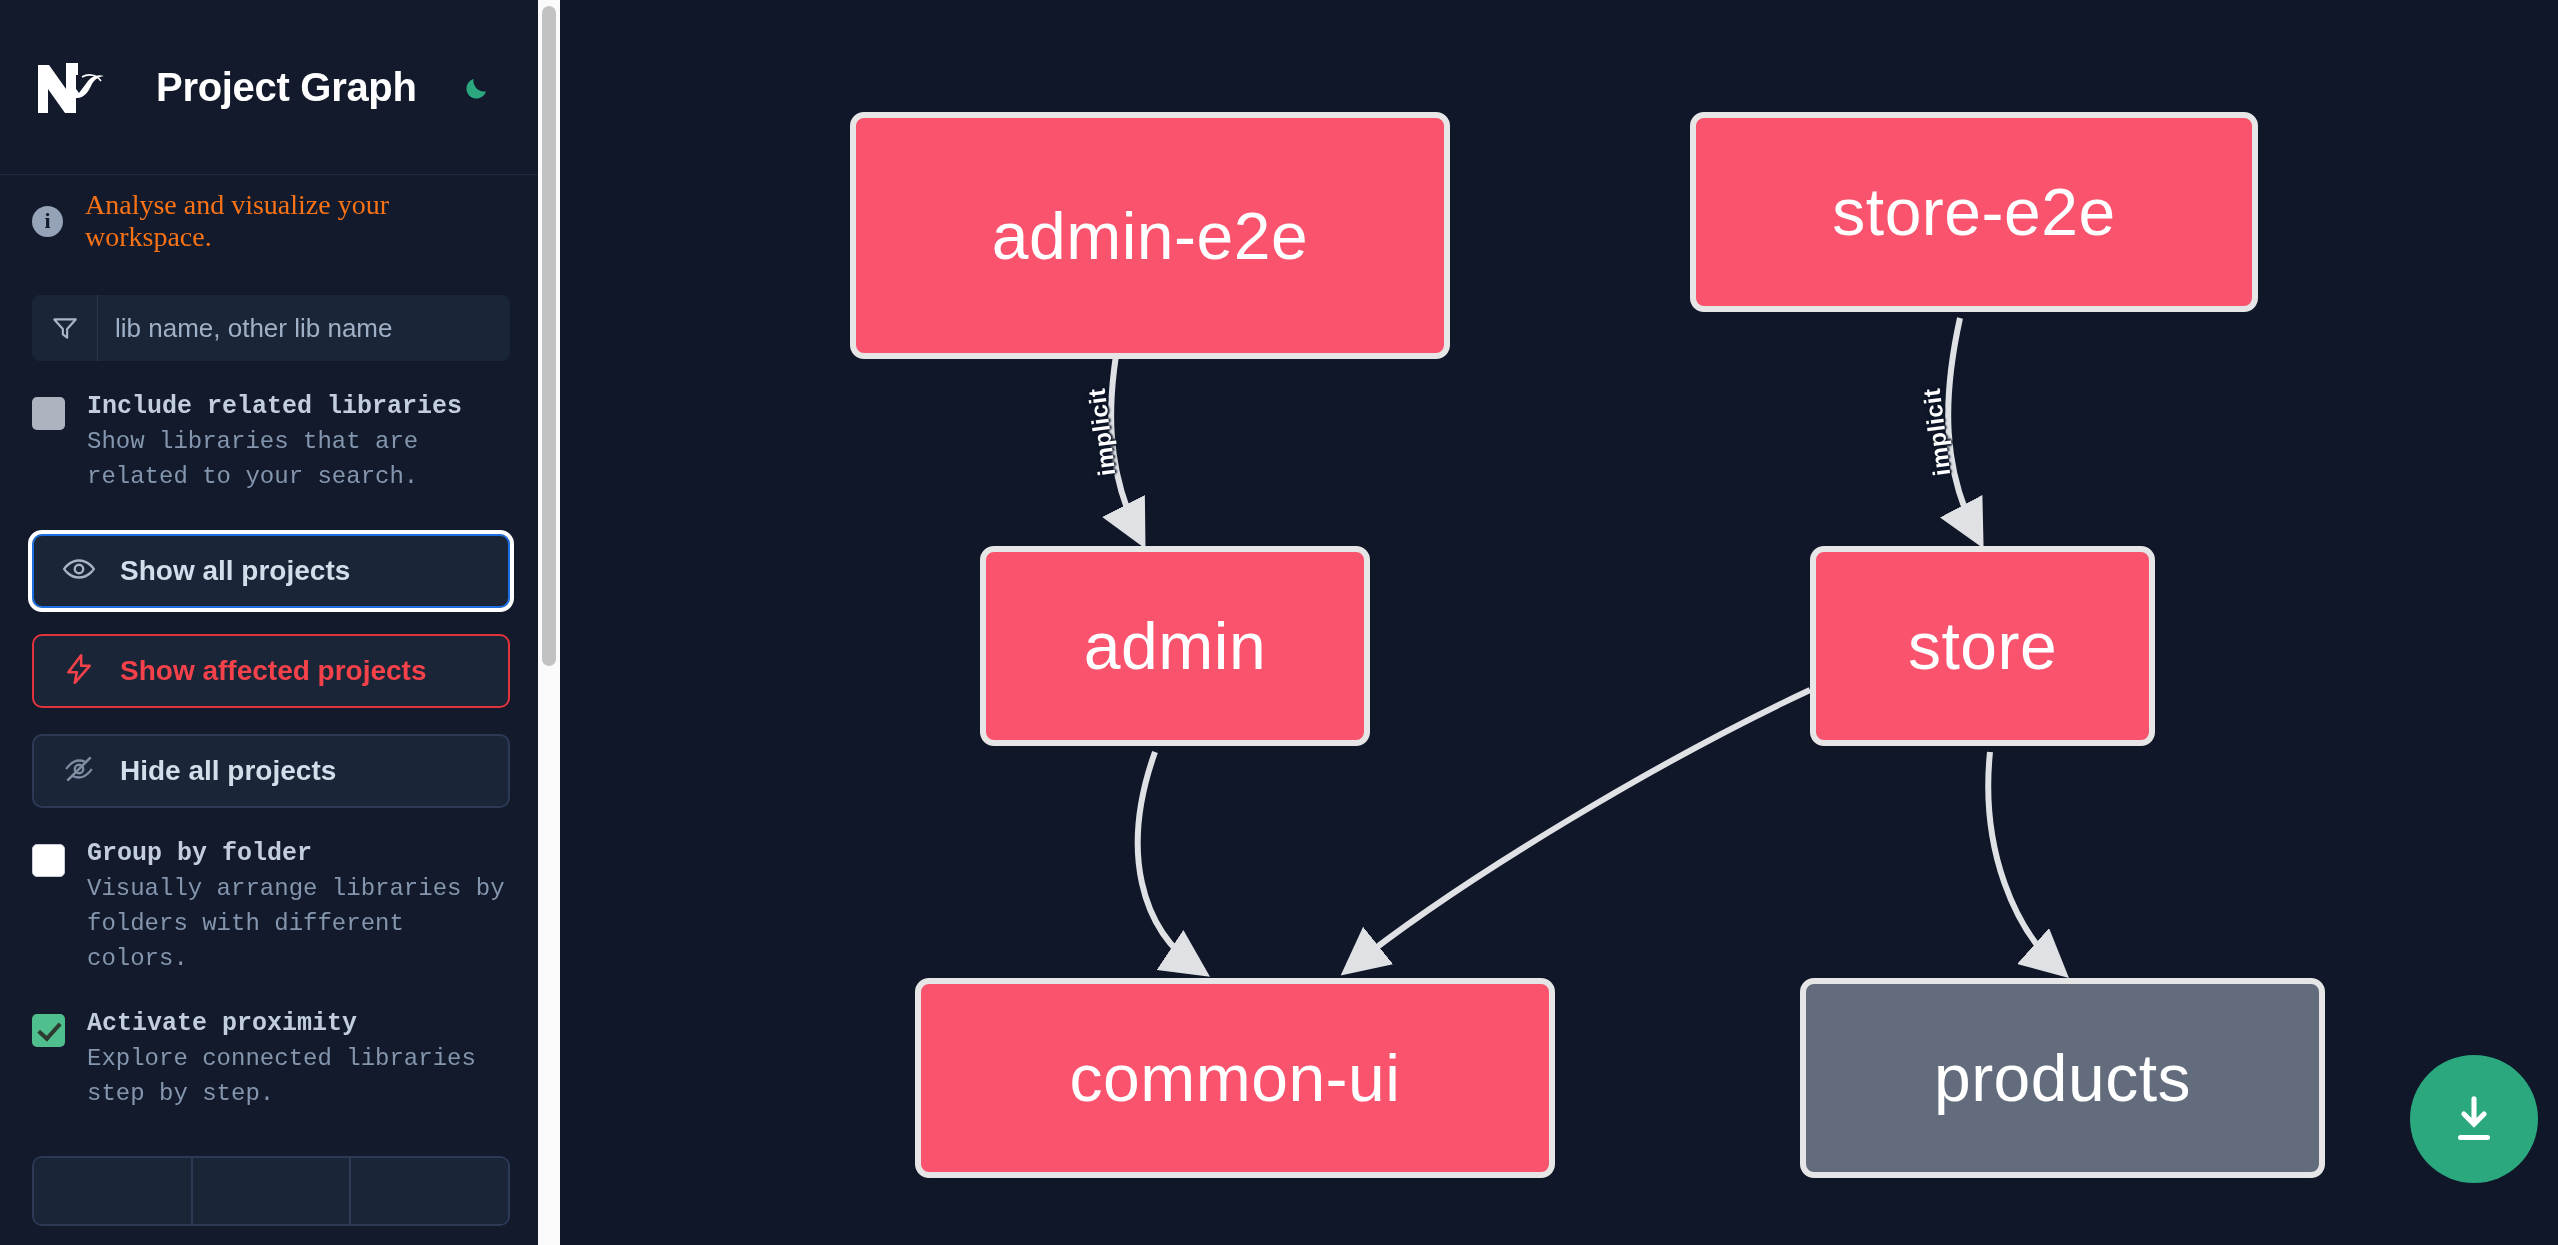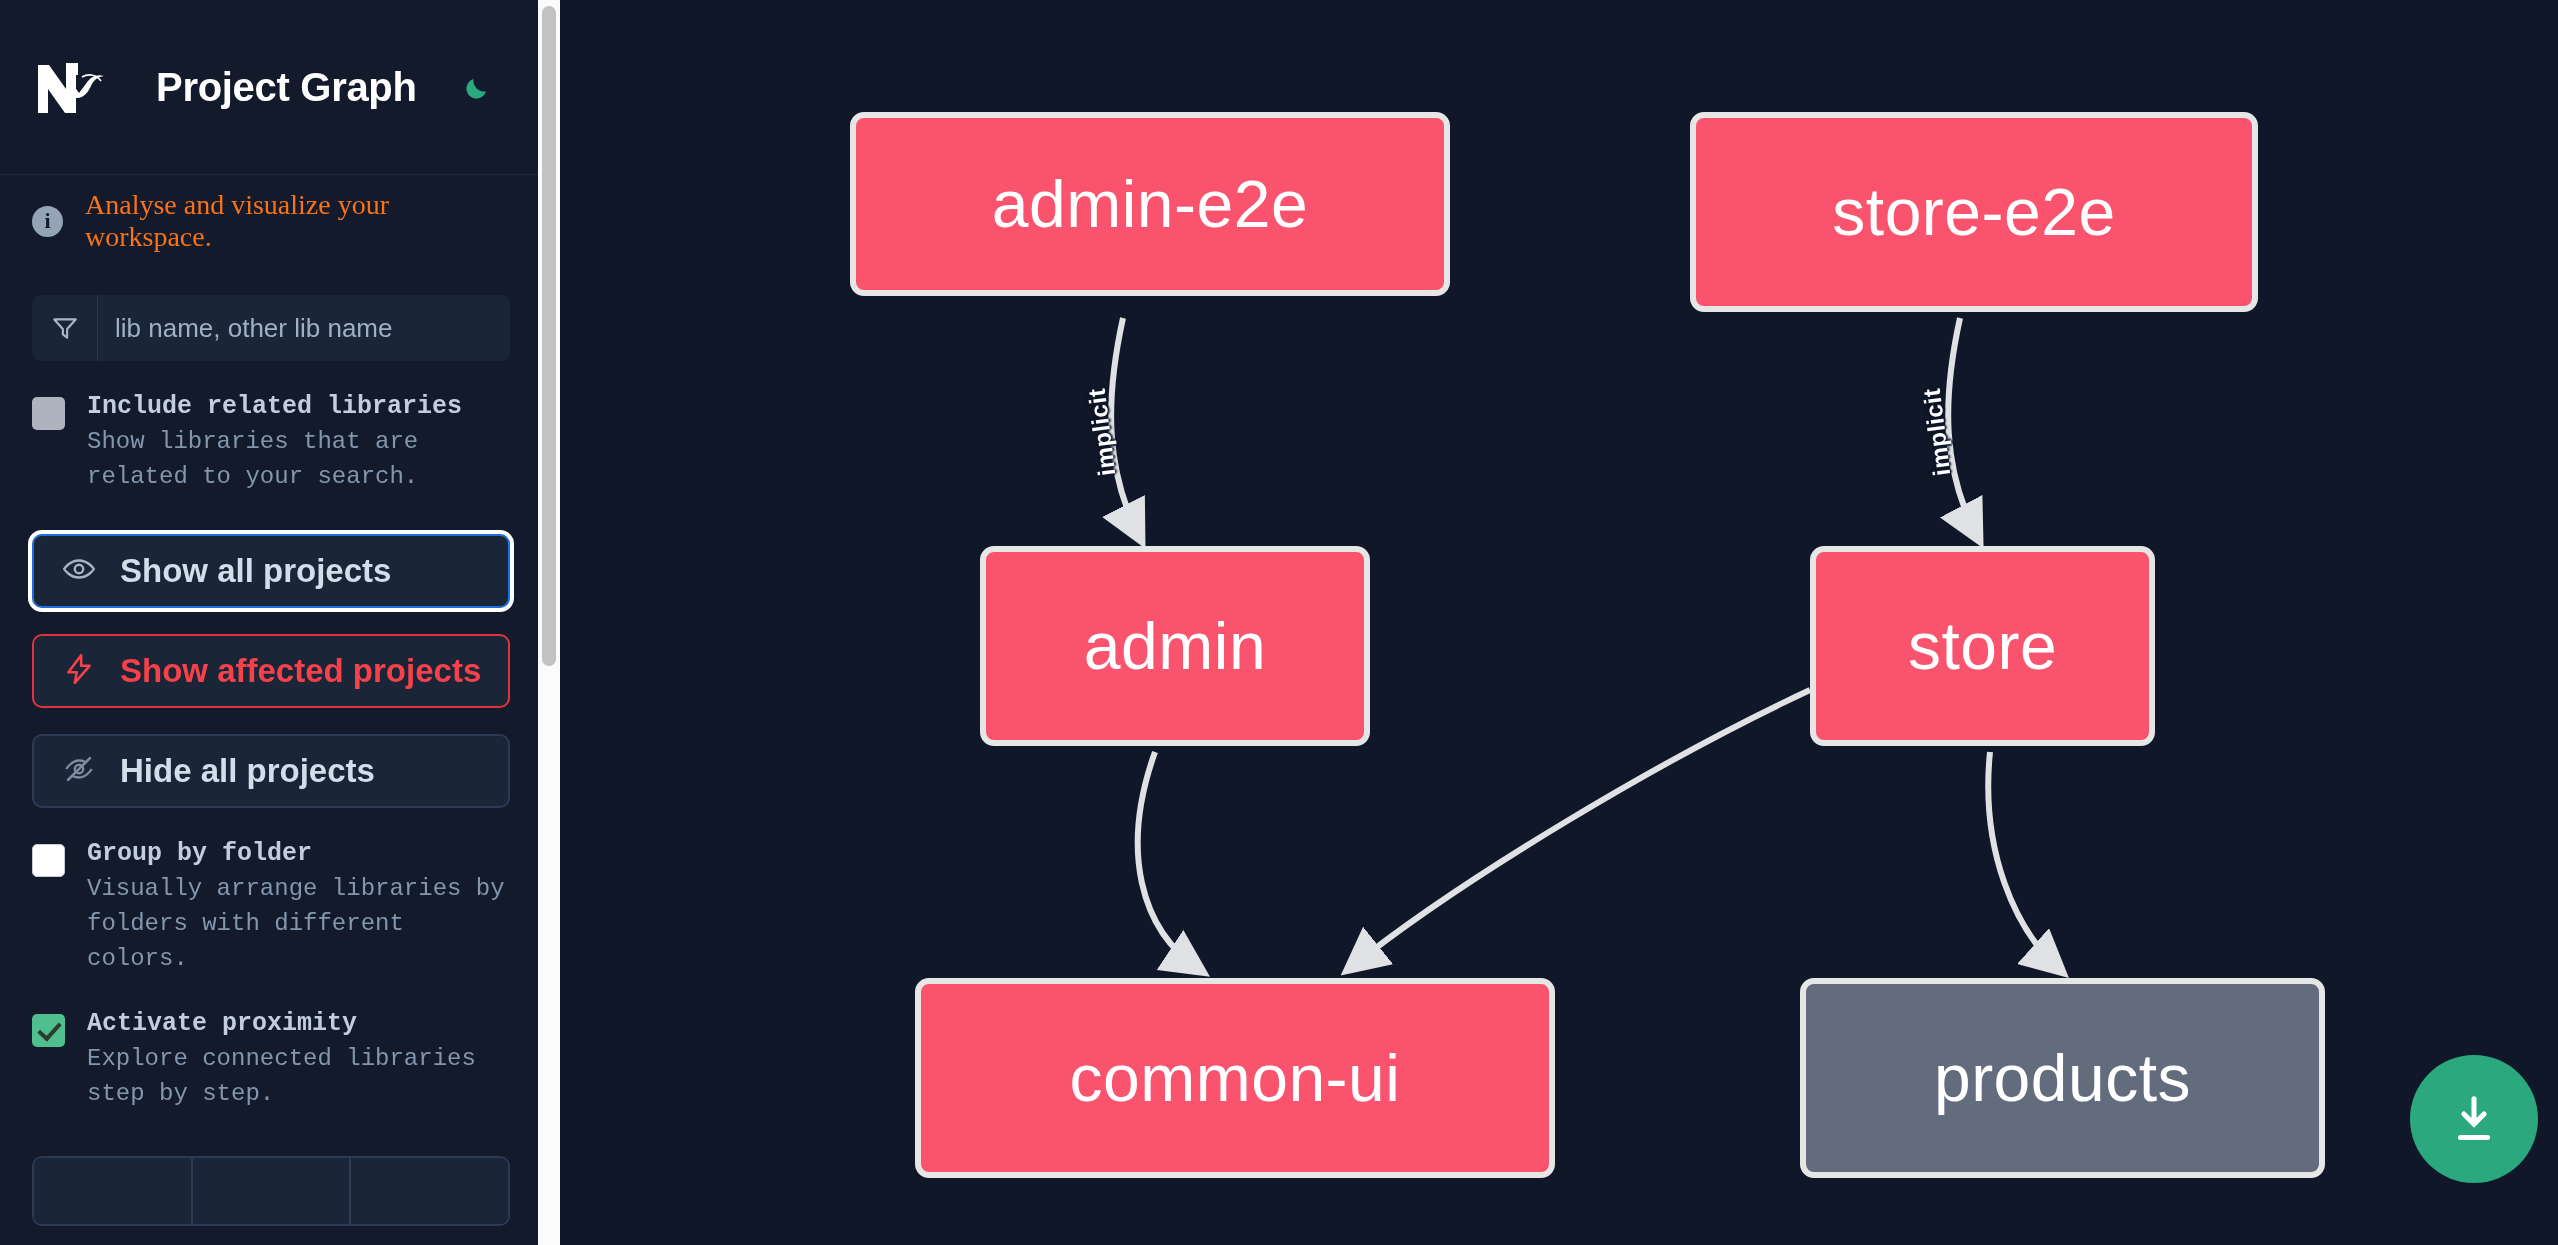--- a/index.html
+++ b/index.html
@@ -137,21 +137,21 @@
     height: 74px;
     border-radius: 10px;
     padding-left: 28px;
     margin-bottom: 26px;
     background: #1B2538;
     border: 2px solid #2C3A55;
     cursor: pointer;
   }
   .btn .lbl {
     margin-left: 24px;
-    font-size: 33px;
+    font-size: 28px;
     font-weight: 700;
   }
   .btn-show-all {
     border-color: #1B6FE0;
     outline: 4px solid #FFFFFF;
     outline-offset: 0px;
   }
   .btn-show-all .lbl { color: #D4DDEA; }
   .btn-affected { border-color: #E0333C; }
   .btn-affected .lbl { color: #F5424A; }
@@ -360,21 +360,21 @@
       </defs>
       <g fill="none" stroke="#DFE1E4" stroke-width="6" marker-end="url(#ah)">
         <path d="M563 318 C 545 400, 545 470, 580 538"></path>
         <path d="M1400 318 C 1382 400, 1382 470, 1418 538"></path>
         <path d="M595 752 C 560 850, 580 930, 640 970"></path>
         <path d="M1250 690 C 1100 760, 900 880, 790 968"></path>
         <path d="M1430 752 C 1420 850, 1455 930, 1500 970"></path>
       </g>
     </svg>
 
-    <div class="node pink" style="left:290px; top:112px; width:600px; height:184px;">
+    <div class="node pink" style="left:290px; top:112px; width:600px; height:247px;">
       <span>admin-e2e</span>
     </div>
 
     <div class="node pink" style="left:1130px; top:112px; width:568px; height:200px;">
       <span>store-e2e</span>
     </div>
 
     <div class="node pink" style="left:420px; top:546px; width:390px; height:200px;">
       <span>admin</span>
     </div>

